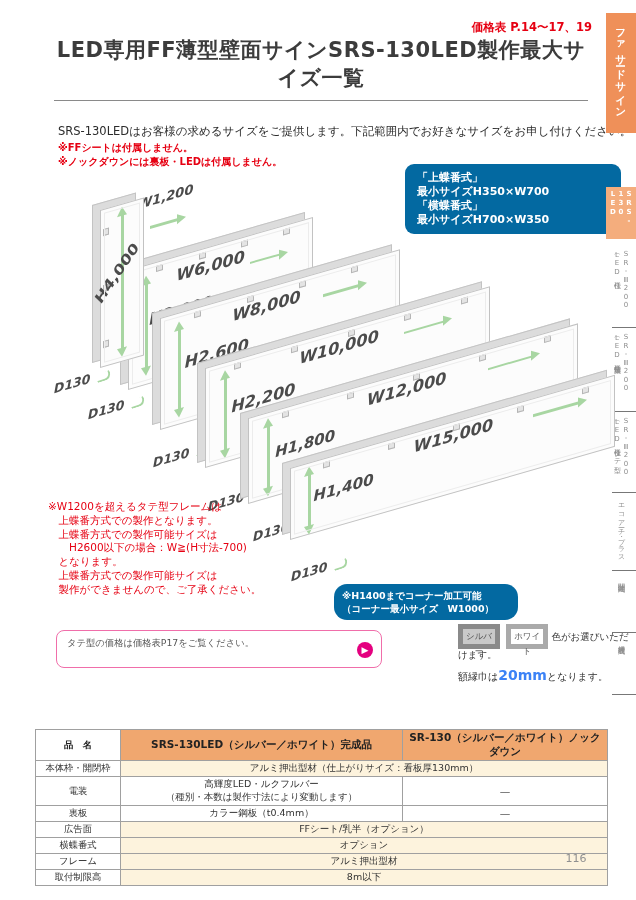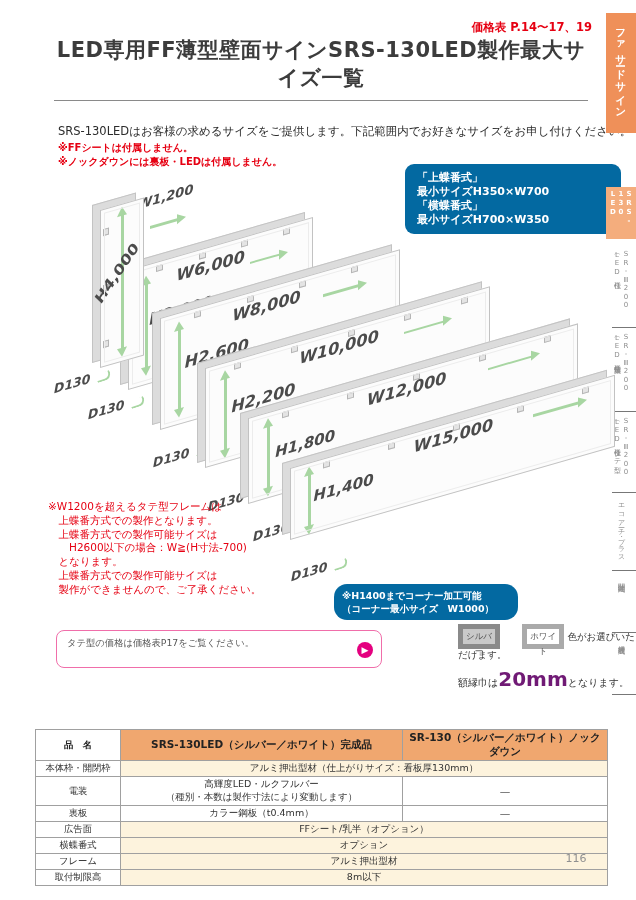--- a/index.html
+++ b/index.html
@@ -47,21 +47,21 @@
   
   .infobox{position:absolute;left:56px;top:630px;width:326px;height:38px;border:1.5px solid #f06eaa;border-radius:8px;
            background:#fff;font-size:9.3px;color:#555;line-height:14.5px;padding:5px 28px 0 10px;box-sizing:border-box;}
   .infoarrow{position:absolute;right:8px;top:11px;width:16px;height:16px;border-radius:50%;background:#e4007f;
              color:#fff;font-size:9px;line-height:16px;text-align:center;}
   .colornote{position:absolute;left:458px;top:620px;font-size:10px;color:#333;}
   .sw{display:inline-block;width:32px;height:15px;border:5px solid #000000;font-size:8.5px;text-align:center;
       line-height:15px;color:#555;vertical-align:middle;}
   .sw.silver{background:#c9c9c9;border-color:#8a8a8a;}
   .sw.white{background:#fff;border-color:#aaa;}
-  .framew{font-size:20px;font-weight:bold;color:#701a75;}
+  .framew{font-size:14px;font-weight:bold;color:#3b82f6;}
 
   
   .spec{position:absolute;left:35px;top:729px;width:573px;border-collapse:collapse;table-layout:fixed;padding-left:35px;}
   .spec th,.spec td{border:1px solid #a0a0a0;font-size:9.5px;color:#333;text-align:center;padding:1px 2px;}
   .spec th{background:#f0a76f;font-size:10.5px;font-weight:bold;color:#222;height:21px;}
   .spec .lblcol{width:80px;background:#fff;font-size:9.3px;}
   .cream{background:#fdf3dd;}
   .rowh{height:13px;}
 
   
@@ -209,21 +209,21 @@
   </div>
 
   <div class="infobox">
     <div>タテ型の価格は価格表P17をご覧ください。</div>
     <div class="infoarrow">▶</div>
   </div>
 
   <div class="colornote">
     <div style="margin-top:4px;">
       <span class="sw silver">シルバー</span>
-      <span class="sw white" style="margin-left:19px;">ホワイト</span>
+      <span class="sw white" style="margin-left:3px;">ホワイト</span>
       <span style="font-size:9.5px;">色がお選びいただけます。</span>
     </div>
     <div style="margin-top:5px;">
       <span>額縁巾は</span><span class="framew">20mm</span><span>となります。</span>
     </div>
   </div>
 
   <table class="spec">
     <tbody>
         <tr>

